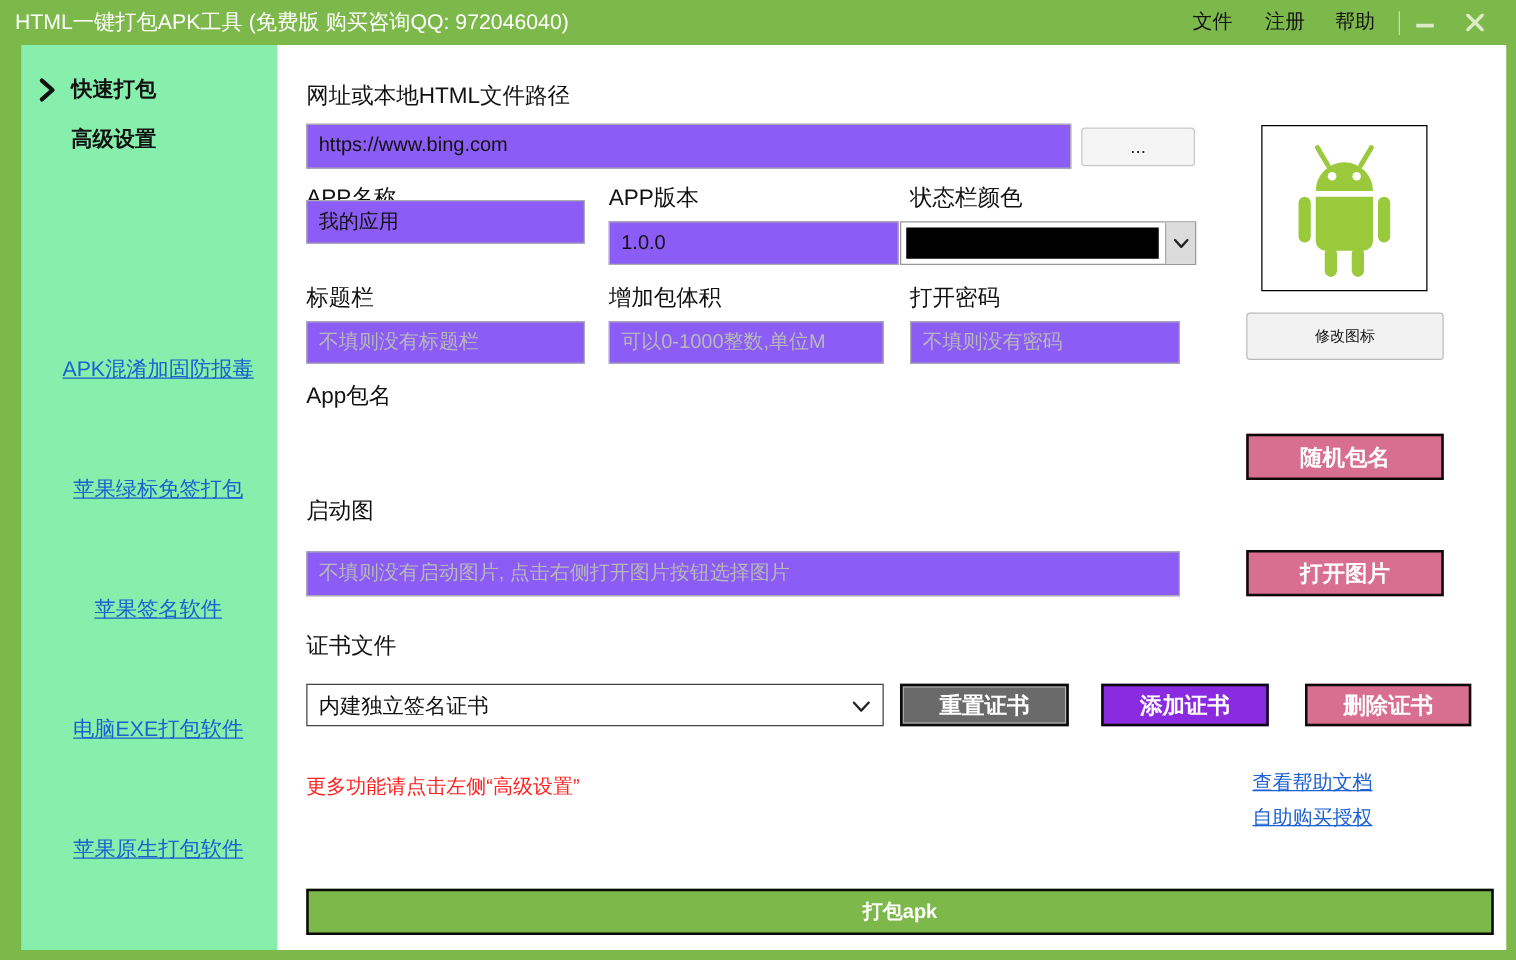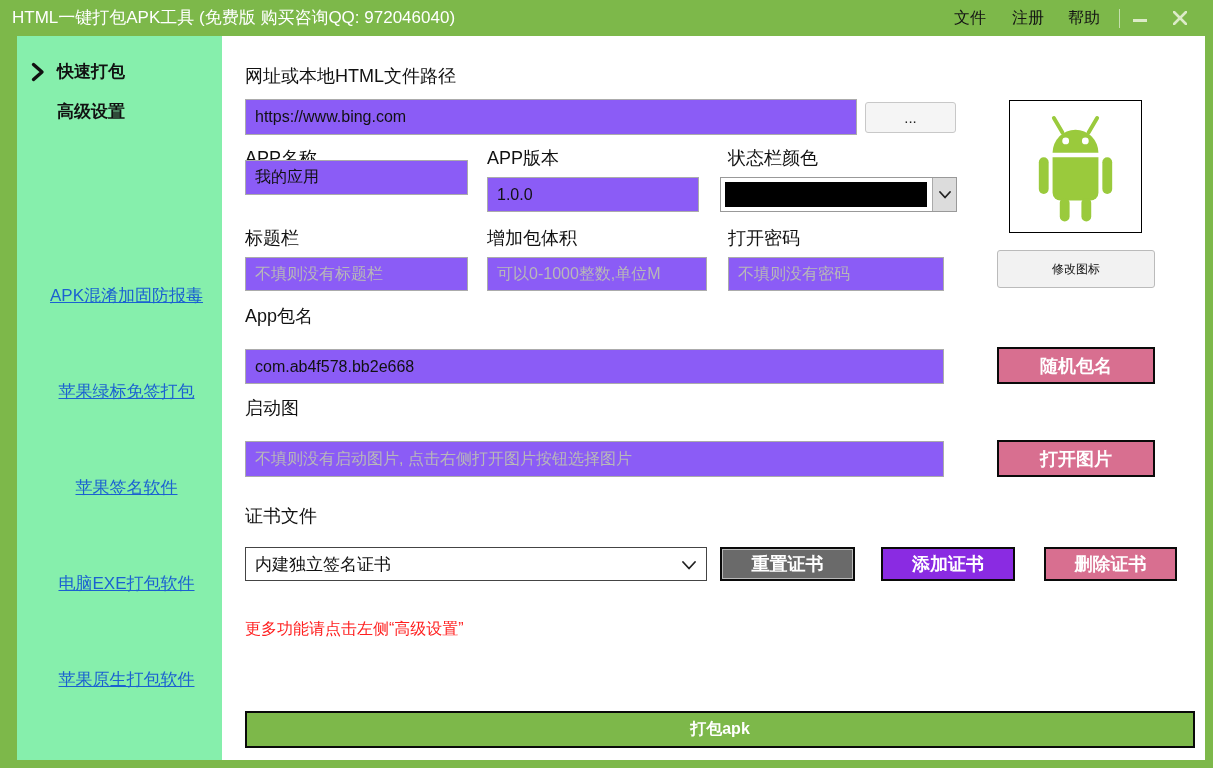--- a/index.html
+++ b/index.html
@@ -53,21 +53,21 @@
   .lbl-cert { left:23px; top:468px; }
 
   input.txt {
     position:absolute; border:1px solid #ababab; background:#8b5cf6;
     font-size:16px; color:#111; padding:0 9px; outline:none;
     font-family:"Liberation Sans","DejaVu Sans",sans-serif;
   }
   input.txt::placeholder { color:#b8b8b8; opacity:1; }
   .in-url { left:23px; top:63px; width:612px; height:36px; }
   .in-name { left:23px; top:124px; width:223px; height:35px; }
-  .in-version { left:265px; top:141px; width:212px; height:35px; }
+  .in-version { left:265px; top:141px; width:232px; height:35px; }
   .in-titlebar { left:23px; top:221px; width:223px; height:34px; }
   .in-size { left:265px; top:221px; width:220px; height:34px; }
   .in-password { left:506px; top:221px; width:216px; height:34px; }
   .in-package { left:23px; top:313px; width:699px; height:35px; }
   .in-splash { left:23px; top:405px; width:699px; height:36px; }
 
   .browse-btn {
     position:absolute; left:643px; top:66px; width:91px; height:31px;
     background:#f5f5f5; border:1px solid #c8c8c8; border-radius:3px;
     font-size:15px; color:#222; text-align:center; line-height:29px; cursor:pointer;
@@ -172,40 +172,43 @@
 
     <div class="fld-label lbl-titlebar">标题栏</div>
     <div class="fld-label lbl-size">增加包体积</div>
     <div class="fld-label lbl-password">打开密码</div>
 
     <input class="txt in-titlebar" type="text" placeholder="不填则没有标题栏" style="">
     <input class="txt in-size" type="text" placeholder="可以0-1000整数,单位M" style="">
     <input class="txt in-password" type="text" placeholder="不填则没有密码" style="">
 
     <div class="fld-label lbl-package">App包名</div>
-    <input class="txt in-package" type="text" value="com.ab4f578.bb2e668" style="">
     <div class="act-btn btn-random">随机包名</div>
 
     <div class="fld-label lbl-splash">启动图</div>
     <input class="txt in-splash" type="text" placeholder="不填则没有启动图片, 点击右侧打开图片按钮选择图片" style="">
     <div class="act-btn btn-openimg">打开图片</div>
 
     <div class="fld-label lbl-cert">证书文件</div>
     <div class="cert-combo">
       <span class="sel-text">内建独立签名证书</span>
       <svg width="14" height="9" viewBox="0 0 14 9">
         <polyline points="1,1 7,7.5 13,1" fill="none" stroke="#222" stroke-width="1.8" stroke-linecap="round" stroke-linejoin="round"></polyline>
       </svg>
     </div>
     <div class="act-btn btn-reset">重置证书</div>
     <div class="act-btn btn-add">添加证书</div>
     <div class="act-btn btn-delete">删除证书</div>
 
     <div class="hint-red">更多功能请点击左侧“高级设置”</div>
 
+    <div class="help-links">
+      <a class="help-link">查看帮助文档</a>
+      <a class="help-link">自助购买授权</a>
+    </div>
 
     <div class="act-btn btn-pack">打包apk</div>
 
     <div class="android-box">
       <svg width="131" height="131" viewBox="0 0 100 100">
         <g fill="#9aca3c">
           <line x1="40" y1="24" x2="33.5" y2="13" stroke="#9aca3c" stroke-width="3" stroke-linecap="round"></line>
           <line x1="60" y1="24" x2="66.5" y2="13" stroke="#9aca3c" stroke-width="3" stroke-linecap="round"></line>
           <path d="M32.5,39.5 a17.5,17.5 0 0 1 35,0 z"></path>
           <circle cx="42.5" cy="30.5" r="2.6" fill="#ffffff"></circle>

